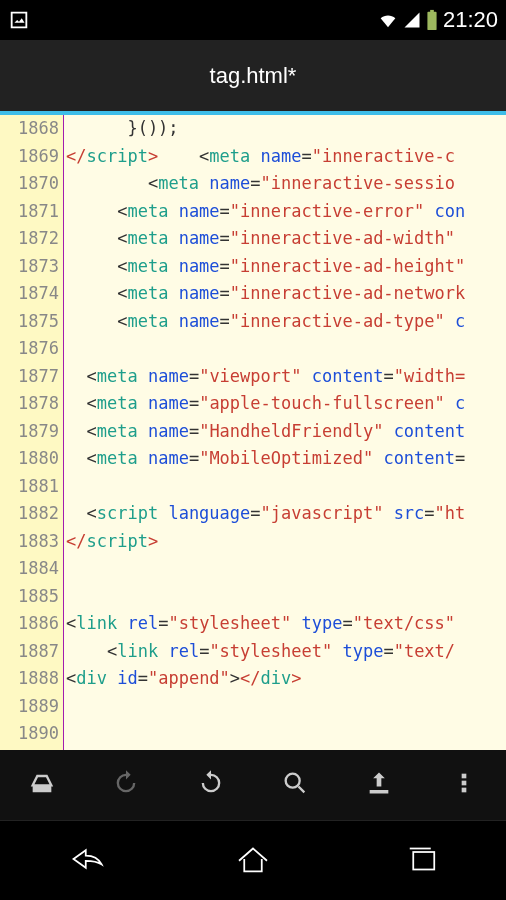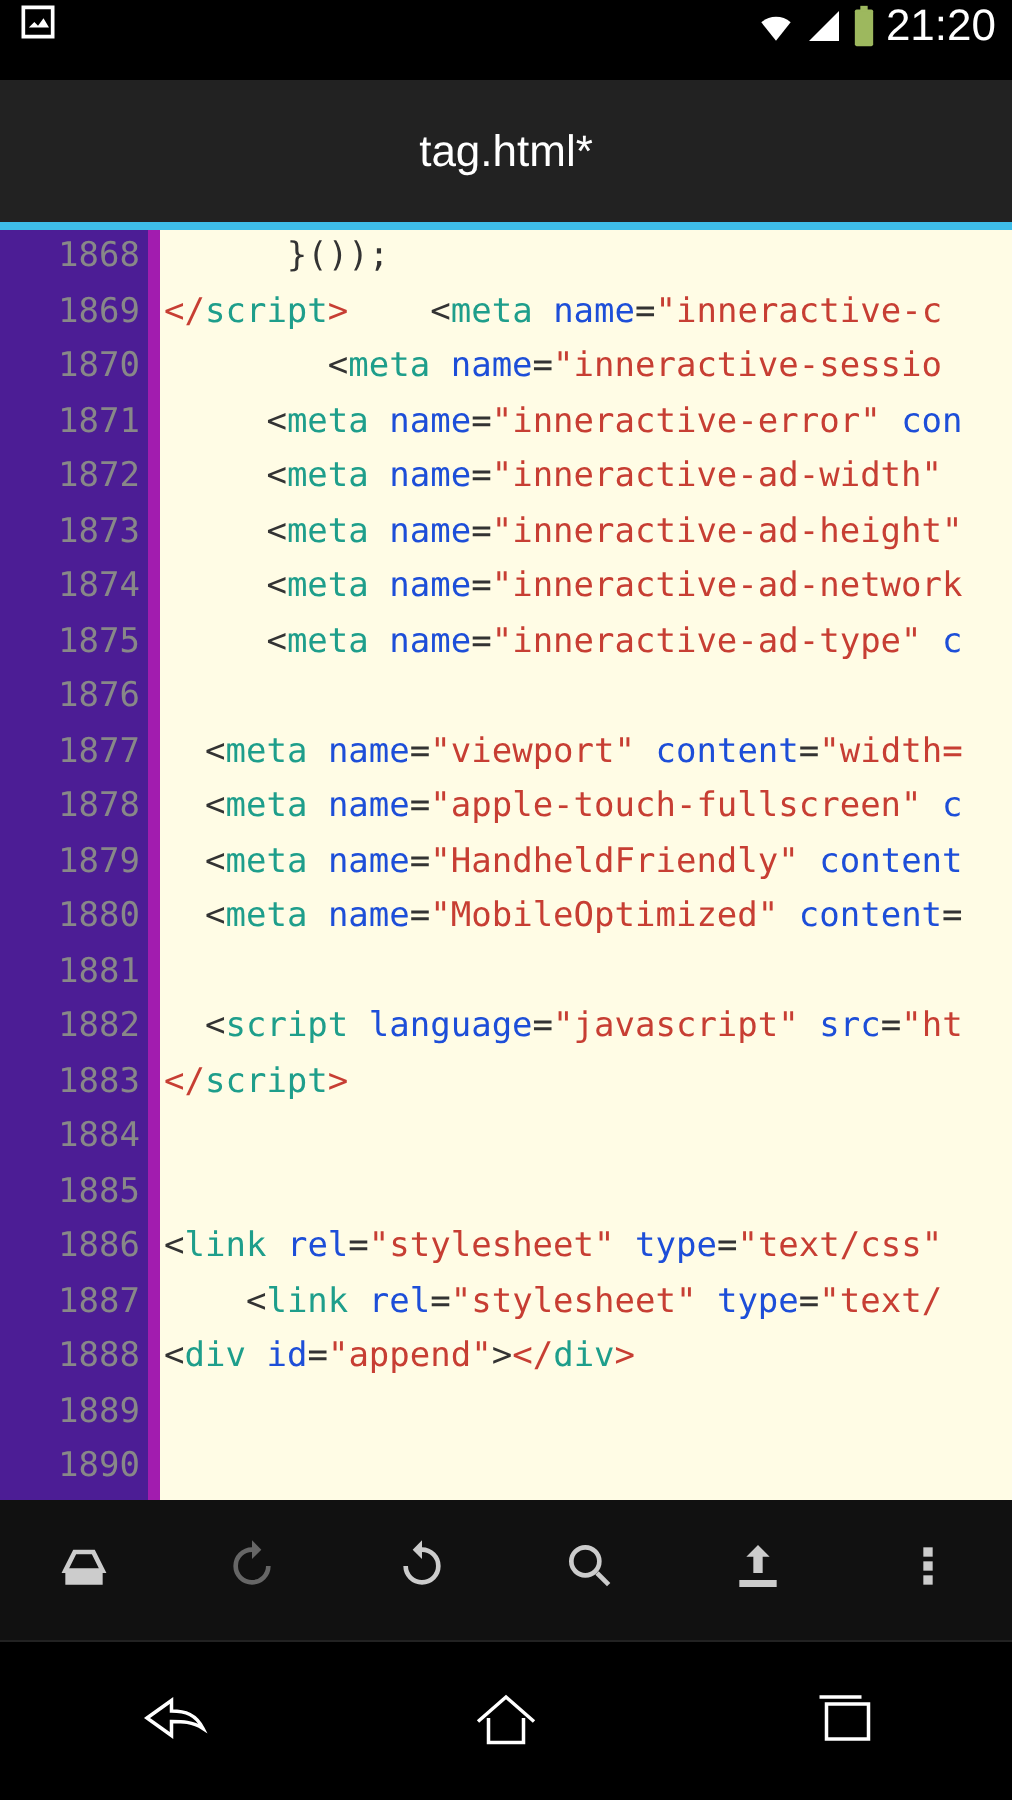--- a/index.html
+++ b/index.html
@@ -1,23 +1,23 @@
 <!DOCTYPE html>
 <html><head>
 <meta charset="utf-8">
 <style>
 *{margin:0;padding:0;box-sizing:border-box;font-family:Monaco,Consolas,monospace}
 body{width:506px;height:900px;background:#000;overflow:hidden;display:flex;flex-direction:column}
-.status-bar{height:40px;background:#000;display:flex;align-items:flex-start;justify-content:space-between;padding:0 8px;color:#fff}
+.status-bar{height:40px;background:#000;display:flex;align-items:center;justify-content:space-between;padding:0 8px;color:#fff}
 .status-icons{display:flex;align-items:center;gap:4px}
 .clock{font-size:22px;font-family:sans-serif;font-weight:300}
 .title-bar{height:71px;background:#222;display:flex;align-items:center;justify-content:center}
 .title{color:#fff;font-size:22px;font-family:sans-serif}
 .editor{flex:1;background:#FFFCE5;border-top:4px solid #3EBDE8;overflow:hidden;display:flex}
-.gutter{background:#4c1d95;border-right:6px solid #a21caf;width:80px;text-align:right;padding-right:4px}
+.gutter{background:#fef9c3;border-right:1px solid #a21caf;width:64px;text-align:right;padding-right:4px}
 .gutter div{color:#888;font-size:17px;line-height:27.5px}
 .code{flex:1;overflow:hidden;padding-left:2px}
 .code div{white-space:pre;font-size:17px;line-height:27.5px;color:#333}
 .kw{color:#1E9E8B}
 .attr{color:#1d4ed8}
 .str{color:#C73E33}
 .op{color:#333}
 .cls{color:#C73E33}
 .toolbar{height:70px;background:#111;display:flex;align-items:center;justify-content:space-around}
 .toolbar svg{width:28px;height:28px;fill:#aaa}

